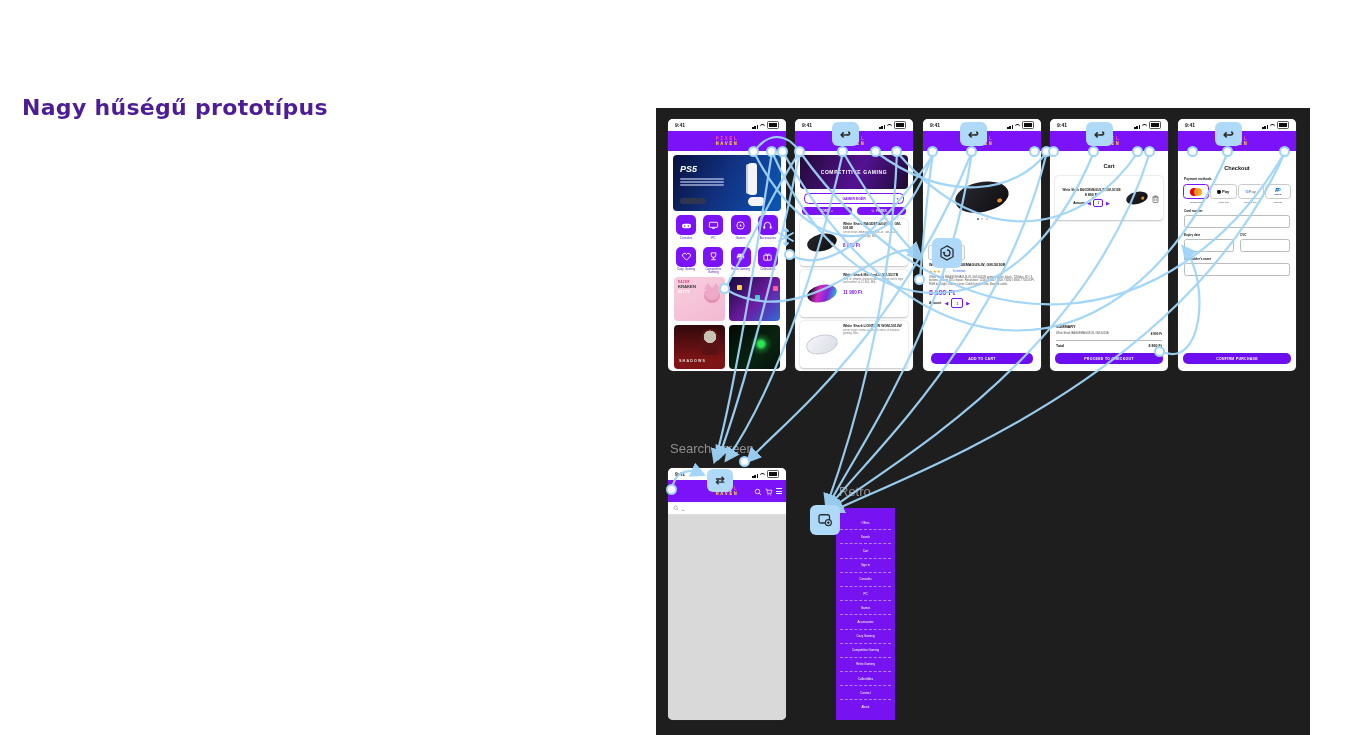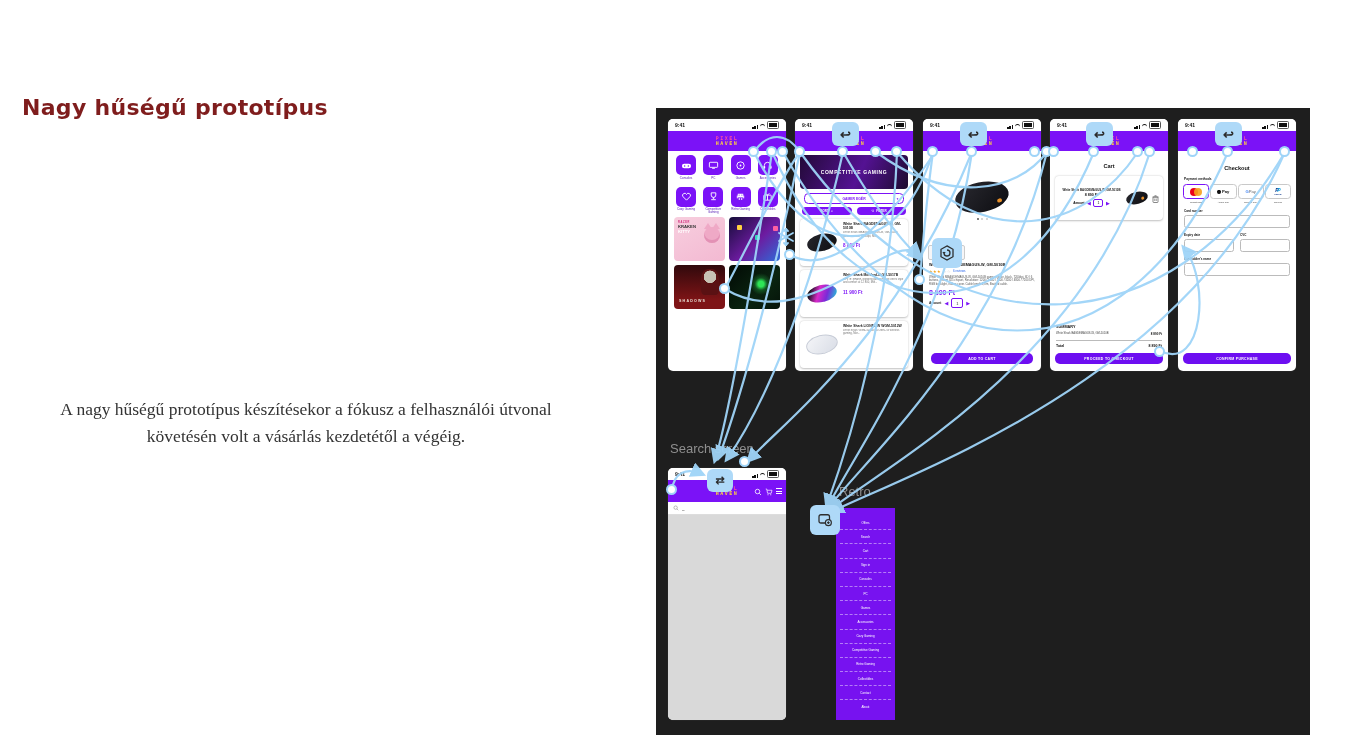--- a/index.html
+++ b/index.html
@@ -1,21 +1,21 @@
 <!DOCTYPE html>
 <html><head>
 <meta charset="utf-8">
 <style>
   html,body{margin:0;padding:0;background:#fff;width:1350px;height:735px;overflow:hidden;
             font-family:"Liberation Sans",sans-serif;}
   .stage{position:relative;width:1350px;height:735px;background:#fff;}
 
   
   .page-title{position:absolute;left:22px;top:80px;font-family:"DejaVu Sans",sans-serif;
-              font-size:22px;font-weight:600;color:#7f1d1d;letter-spacing:.3px;}
+              font-size:22px;font-weight:600;color:#4c1d95;letter-spacing:.3px;}
   .page-body{position:absolute;left:25px;top:378px;width:562px;text-align:center;
              font-family:"Liberation Serif",serif;font-size:17.5px;line-height:1.55;color:#333;}
 
   
   .canvas{position:absolute;left:656px;top:108px;width:654px;height:627px;background:#1e1e1e;}
   .frame-label{position:absolute;font-size:13px;color:#8f8f8f;z-index:2;}
 
   .phone{position:absolute;width:118px;height:252px;background:#fff;border-radius:5px;
          overflow:hidden;display:flex;flex-direction:column;z-index:1;
          box-shadow:0 0 0 .5px rgba(255,255,255,.06);}
@@ -196,21 +196,20 @@
   .ovl.back{width:27px;height:24px;font-size:13px;font-weight:bold;}
   .ovl.swap{width:26px;height:23px;font-size:11px;font-weight:bold;}
   .ovl.sq30{width:30px;height:30px;}
   .snow{position:absolute;z-index:6;}
 </style>
 </head>
 <body>
 <div class="stage">
 
   <h1 class="page-title">Nagy hűségű prototípus</h1>
-  <p class="page-body">A nagy hűségű prototípus készítésekor a fókusz a felhasználói útvonal követésén volt a vásárlás kezdetétől a végéig.</p>
 
   <div class="canvas">
 
     <div class="phone" style="left:12px;top:11px;">
       <div class="statusbar">
         <span class="sb-time">9:41</span>
         <span class="sb-ic">
           <span class="sig">
               <i style="height:2px"></i>
               <i style="height:3px"></i>
@@ -218,20 +217,31 @@
             </span>
           <span class="wifi"></span>
           <span class="bat"></span>
         </span>
       </div>
       <div class="ph-header">
         <span class="logo">
           <span class="l1">PIXEL</span>
           <span class="l2">HAVEN</span>
         </span>
+      </div>
+      <div class="banner">
+        <span class="ps5">PS5</span>
+        <span class="blines">
+            <i></i>
+            <i></i>
+            <i></i>
+          </span>
+        <span class="pill"></span>
+        <span class="console"></span>
+        <span class="pad"></span>
       </div>
       <div class="cat-grid">
         <div class="cat">
           <span class="tile">
               <svg width="11" height="11" viewBox="0 0 24 24">
                 <rect x="2" y="8" width="20" height="10" rx="5" fill="#fff"></rect>
                 <circle cx="8" cy="13" r="1.6" fill="#7b12f7"></circle>
                 <circle cx="16" cy="13" r="1.6" fill="#7b12f7"></circle>
               </svg>
             </span>

